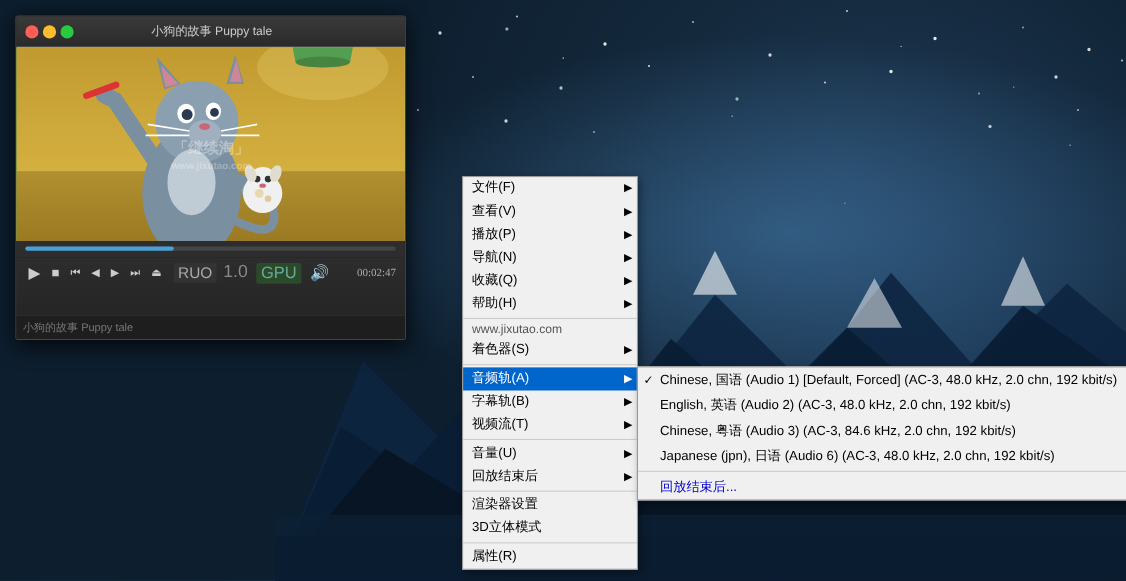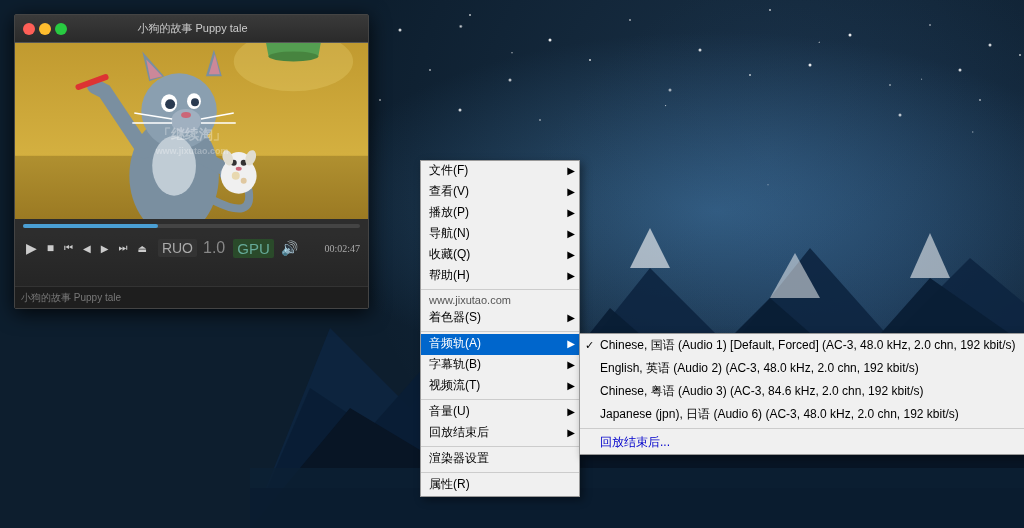--- a/index.html
+++ b/index.html
@@ -540,20 +540,23 @@
     <div class="menu-item">
       <span>回放结束后</span>
       <span class="menu-arrow">▶</span>
     </div>
 
     <div class="menu-separator"></div>
 
     <div class="menu-item">
       <span>渲染器设置</span>
     </div>
+    <div class="menu-item">
+      <span>3D立体模式</span>
+    </div>
 
     <div class="menu-separator"></div>
 
     <div class="menu-item">
       <span>属性(R)</span>
 
     </div>
 
   </div>
 </div>

